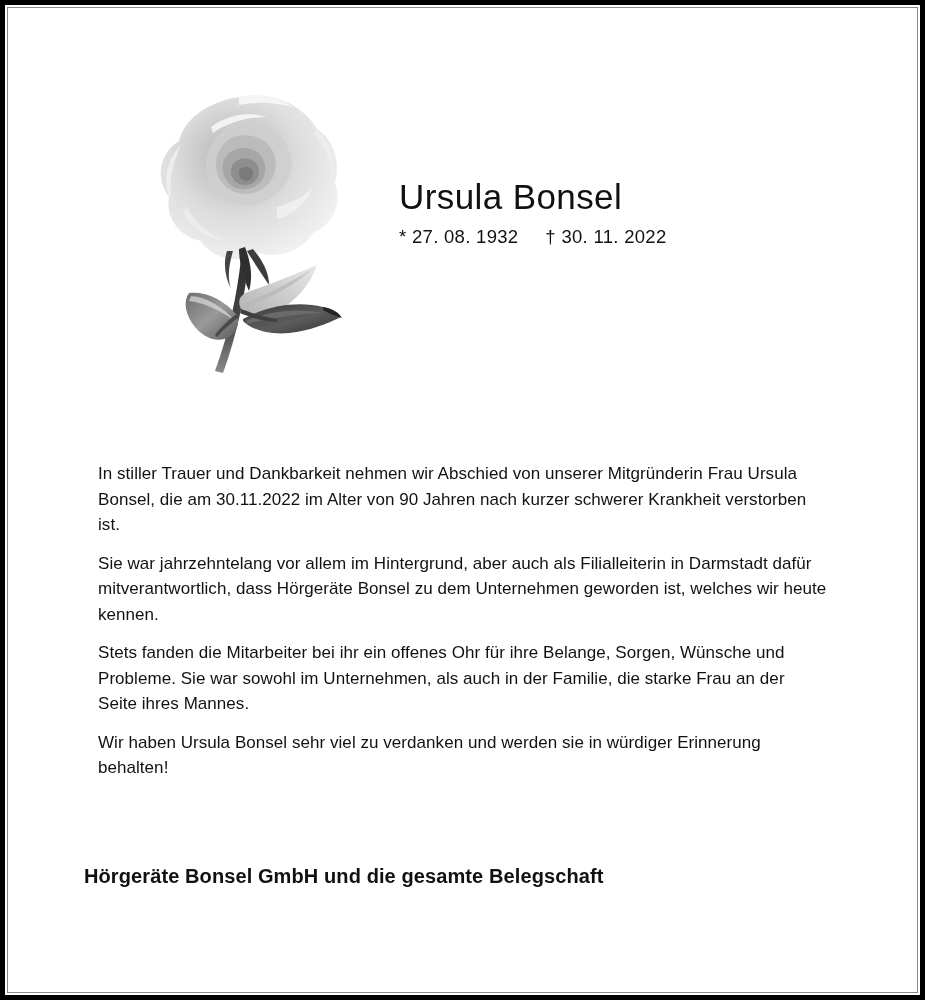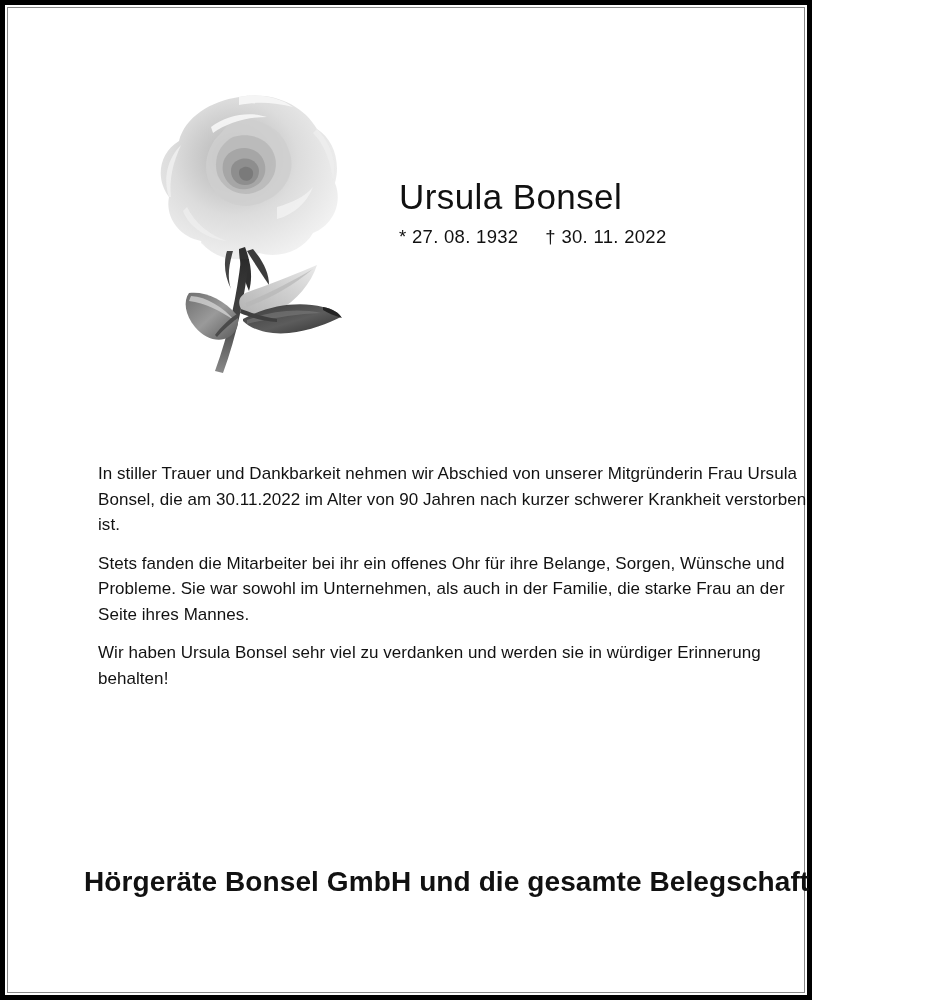--- a/index.html
+++ b/index.html
@@ -7,21 +7,21 @@
     margin: 0;
     padding: 0;
     background: #ffffff;
   }
   body {
     font-family: "Liberation Sans", sans-serif;
   }
 
   .notice {
     position: relative;
-    width: 812px;
+    width: 925px;
     height: 1000px;
     box-sizing: border-box;
     background: #ffffff;
     overflow: hidden;
   }
 
   
   .frame-outer {
     position: absolute;
     inset: 0;
@@ -121,21 +121,21 @@
     letter-spacing: 0.05px;
   }
   .body-text p:last-of-type {
     margin-bottom: 12px;
   }
 
   .signature {
     position: absolute;
     left: 75px;
     top: 855px;
-    font-size: 28px;
+    font-size: 20px;
     line-height: 1.25;
     font-weight: 600;
     letter-spacing: 0.1px;
     color: #111111;
     white-space: nowrap;
   }
 </style>
 </head>
 <body>
 
@@ -236,20 +236,21 @@
           <span class="gap"></span>
           <span class="sym">†</span>
           <span>30. 11. 2022</span>
         </p>
       </div>
 
     </div>
 
     <div class="body-text">
       <p>In stiller Trauer und Dankbarkeit nehmen wir Abschied von unserer Mitgründerin Frau Ursula Bonsel, die am 30.11.2022 im Alter von 90 Jahren nach kurzer schwerer Krankheit verstorben ist.</p>
+      <p>Sie war jahrzehntelang vor allem im Hintergrund, aber auch als Filialleiterin in Darmstadt dafür mitverantwortlich, dass Hörgeräte Bonsel zu dem Unternehmen geworden ist, welches wir heute kennen.</p>
       <p>Stets fanden die Mitarbeiter bei ihr ein offenes Ohr für ihre Belange, Sorgen, Wünsche und Probleme. Sie war sowohl im Unternehmen, als auch in der Familie, die starke Frau an der Seite ihres Mannes.</p>
       <p>Wir haben Ursula Bonsel sehr viel zu verdanken und werden sie in würdiger Erinnerung behalten!</p>
     </div>
 
     <div class="signature">Hörgeräte Bonsel GmbH und die gesamte Belegschaft</div>
 
   </div>
 </div>
 
 </body></html>

